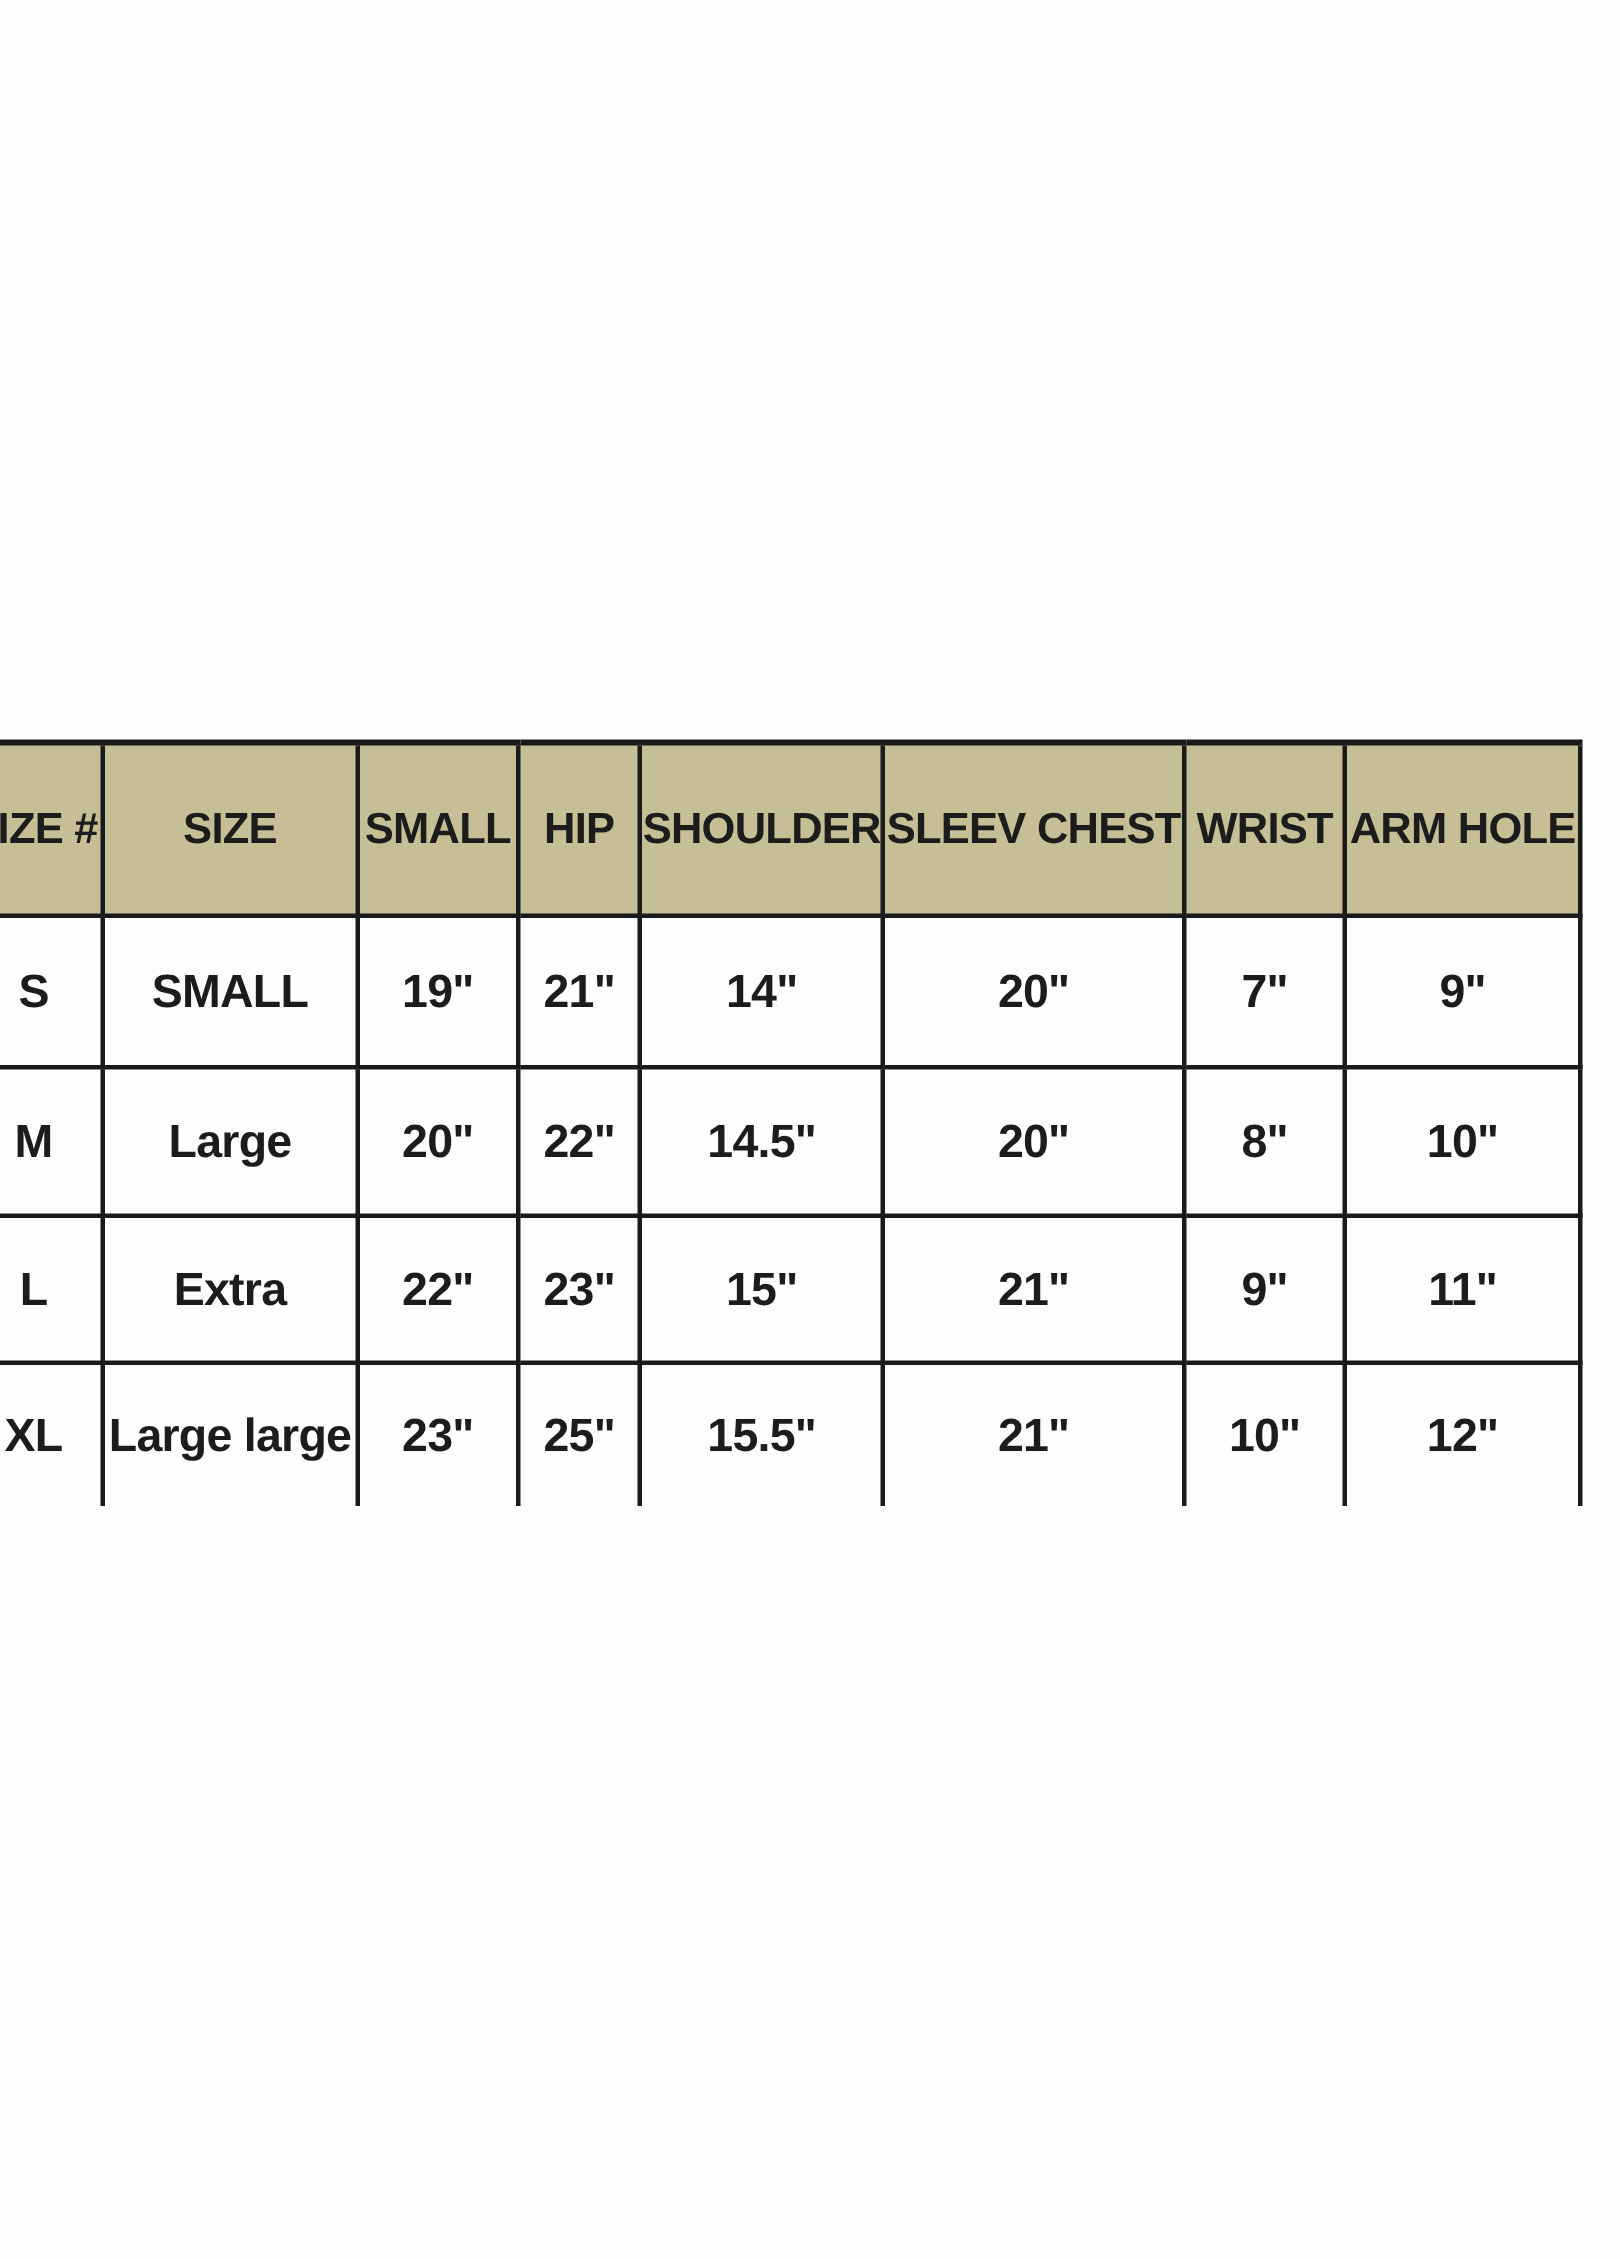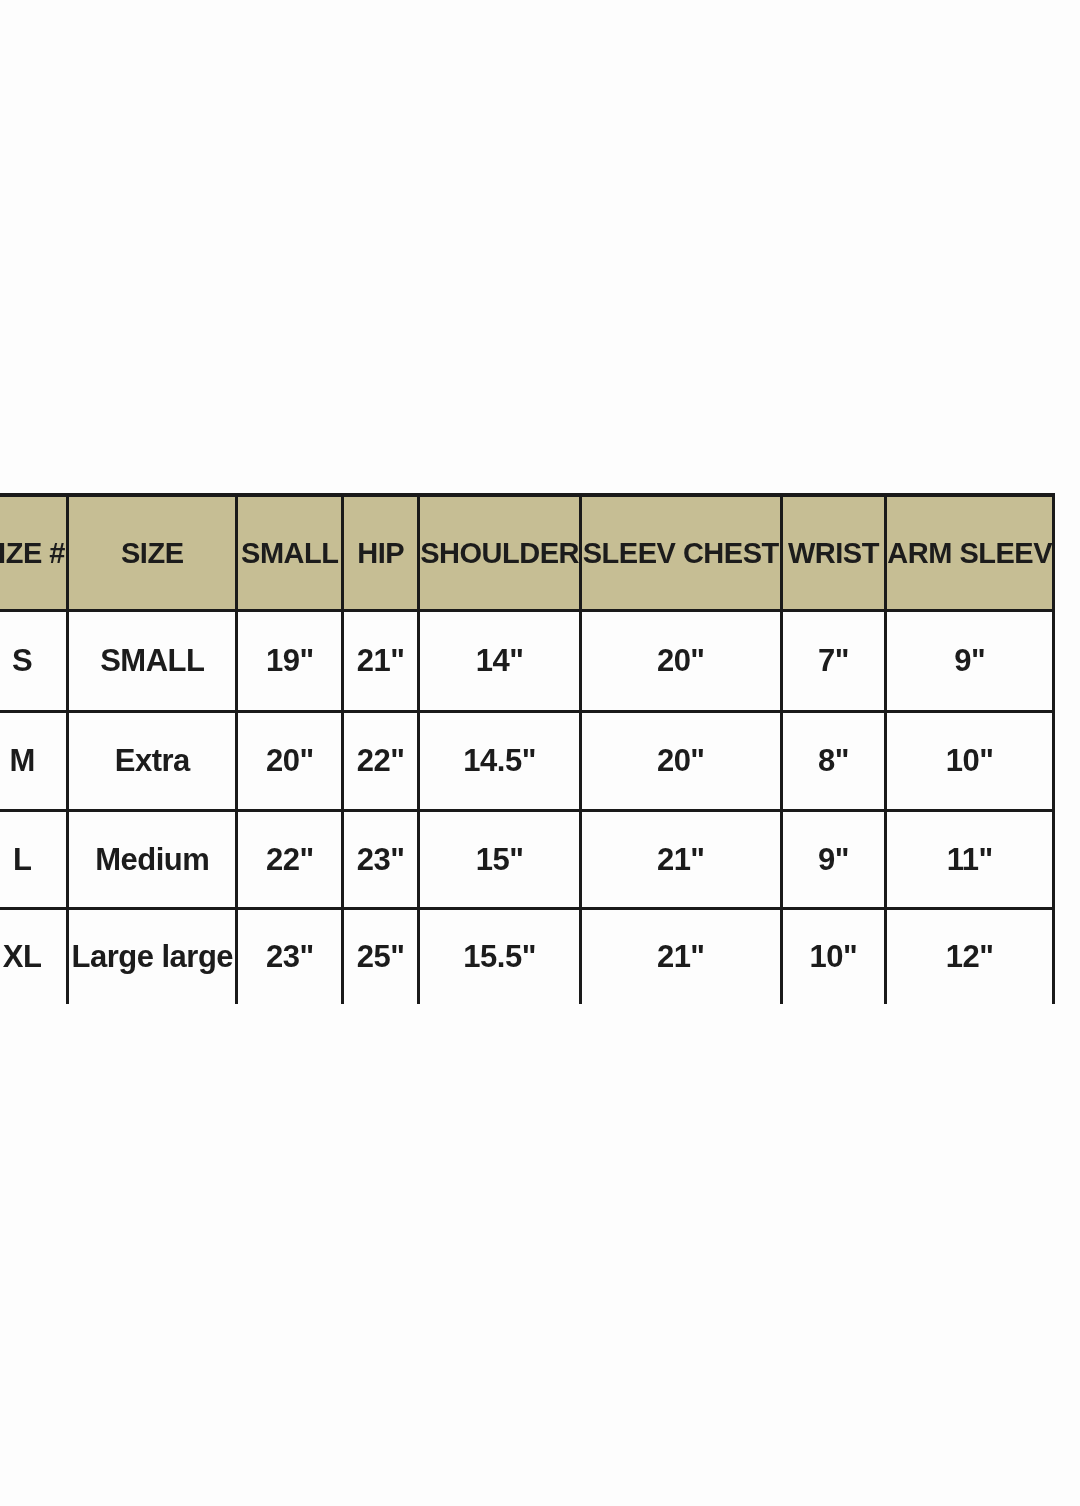--- a/index.html
+++ b/index.html
@@ -76,47 +76,47 @@
   </colgroup>
   <thead>
     <tr>
       <th>SIZE #</th>
       <th>SIZE</th>
       <th>SMALL</th>
       <th>HIP</th>
       <th>SHOULDER</th>
       <th>SLEEV CHEST</th>
       <th>WRIST</th>
-      <th>ARM SLEEV</th>
+      <th>ARM HOLE</th>
     </tr>
   </thead>
   <tbody>
     <tr>
       <td>S</td>
       <td>SMALL</td>
       <td>19"</td>
       <td>21"</td>
       <td>14"</td>
       <td>20"</td>
       <td>7"</td>
       <td>9"</td>
     </tr>
     <tr>
       <td>M</td>
-      <td>Extra</td>
+      <td>Large</td>
       <td>20"</td>
       <td>22"</td>
       <td>14.5"</td>
       <td>20"</td>
       <td>8"</td>
       <td>10"</td>
     </tr>
     <tr>
       <td>L</td>
-      <td>Medium</td>
+      <td>Extra</td>
       <td>22"</td>
       <td>23"</td>
       <td>15"</td>
       <td>21"</td>
       <td>9"</td>
       <td>11"</td>
     </tr>
     <tr>
       <td>XL</td>
       <td>Large large</td>

